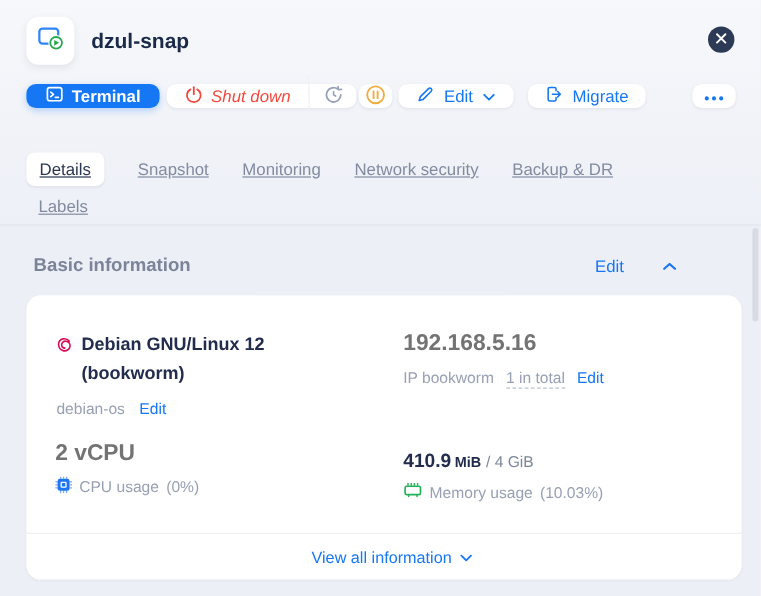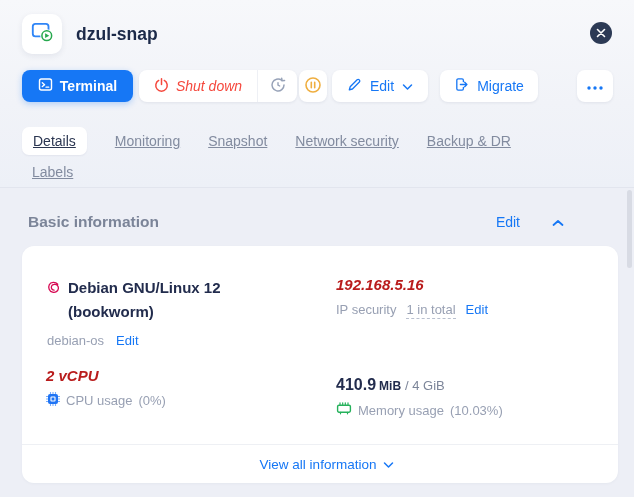--- a/index.html
+++ b/index.html
@@ -13,21 +13,21 @@
             border-bottom:1px solid #e2e5ee; }
   .vm-badge { position:absolute; left:22px; top:14px; width:40px; height:40px; background:#fff;
               border-radius:10px; display:flex; align-items:center; justify-content:center;
               box-shadow:0 2px 6px rgba(25,35,80,.08); }
   .page-title { position:absolute; left:76px; top:24px; font-size:17.5px; font-weight:700; color:#1c2a49; }
   .close-btn { position:absolute; left:590px; top:22px; width:22px; height:22px; border-radius:50%;
                background:#2c3a55; display:flex; align-items:center; justify-content:center; cursor:pointer; }
 
   
   #toolbar { position:absolute; left:0; top:70px; width:634px; height:32px; }
-  .btn { position:absolute; top:0; height:32px; display:flex; align-items:center; justify-content:center;
+  .btn { position:absolute; top:0; height:20px; display:flex; align-items:center; justify-content:center;
          border-radius:8px; font-size:14px; cursor:pointer; }
   .btn-white { background:#fff; box-shadow:0 1px 3px rgba(28,40,80,.08); }
   .btn-terminal { left:22px; width:111px; background:#1677f5; color:#fff; font-weight:700; gap:7px;
                   box-shadow:0 2px 6px rgba(22,119,245,.30); }
   .btn-powergroup { left:139px; width:158px; padding:0; }
   .seg-shutdown { flex:1; height:100%; display:flex; align-items:center; justify-content:center; gap:7px;
                   color:#f5483d; font-weight:500; cursor:pointer;font-style:italic; }
   .seg-div { width:1px; height:32px; background:#eef0f5; }
   .seg-restart { width:39px; height:100%; display:flex; align-items:center; justify-content:center; cursor:pointer; }
   .btn-pause { left:299px; width:28px; }
@@ -46,21 +46,21 @@
   
   #section-head { position:absolute; left:28px; top:210px; width:562px; height:24px;
                   display:flex; align-items:center; }
   .section-title { font-size:15.5px; font-weight:700; color:#7b8498; flex:1; }
   .section-edit { font-size:14px; color:#1677f5; cursor:pointer; margin-right:32px; }
   .collapse-caret { cursor:pointer; display:flex; margin-right:26px; }
 
   
   #card { position:absolute; left:22px; top:246px; width:596px; height:237px; background:#fff;
           border-radius:12px; box-shadow:0 1px 3px rgba(28,40,80,.04); }
-  .val { font-size:15px; font-weight:700; color:#b91c1c;font-style:italic; }
+  .val { font-size:19px; font-weight:700; color:#737373; }
   .lbl-row { display:flex; align-items:center; gap:6px; font-size:13px; color:#98a0b3; }
   .link { color:#1677f5; cursor:pointer; font-size:13px; }
 
   .os-block { position:absolute; left:24px; top:30px; width:270px; }
   .os-name { display:flex; gap:7px; }
   .os-lines { font-size:15px; font-weight:700; color:#222c4d; line-height:24px; }
   .os-sub { display:flex; gap:12px; margin-top:9px; margin-left:1px; font-size:13px; color:#98a0b3; }
 
   .ip-block { position:absolute; left:314px; top:30px; }
   .ip-sub { display:flex; gap:10px; margin-top:9px; align-items:baseline; }
@@ -185,22 +185,22 @@
             <circle cx="15" cy="3" r="1.7" fill="#1677f5"></circle>
           </svg>
         </span>
       </div>
 
     </div>
 
     <div id="tabs">
       <div class="tab-row">
         <div class="tab tab-active">Details</div>
+        <div class="tab">Snapshot</div>
         <div class="tab">Monitoring</div>
-        <div class="tab">Snapshot</div>
         <div class="tab">Network security</div>
         <div class="tab">Backup &amp; DR</div>
       </div>
       <div class="tab-row tab-row2">
         <div class="tab">Labels</div>
       </div>
     </div>
 
   </div>
 
@@ -232,21 +232,21 @@
       </div>
       <div class="os-sub">
         <span>debian-os</span>
         <span class="link">Edit</span>
       </div>
     </div>
 
     <div class="ip-block">
       <div class="val">192.168.5.16</div>
       <div class="ip-sub lbl-row">
-        <span>IP security</span>
+        <span>IP bookworm</span>
         <span class="dashed-hint">1 in total</span>
         <span class="link">Edit</span>
       </div>
     </div>
 
     <div class="cpu-block">
       <div class="val">2 vCPU</div>
       <div class="lbl-row metric-sub">
         <span>
           <svg width="14" height="14" viewBox="0 0 14 14">

